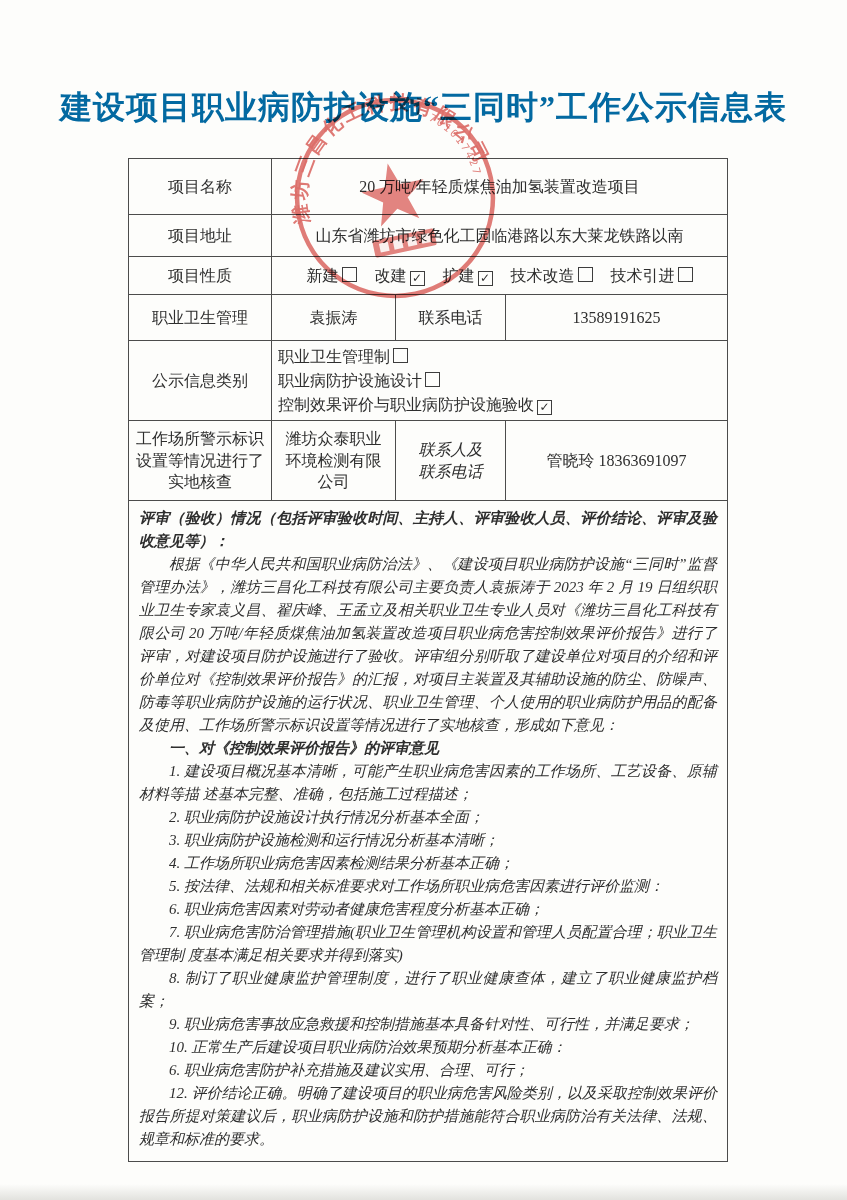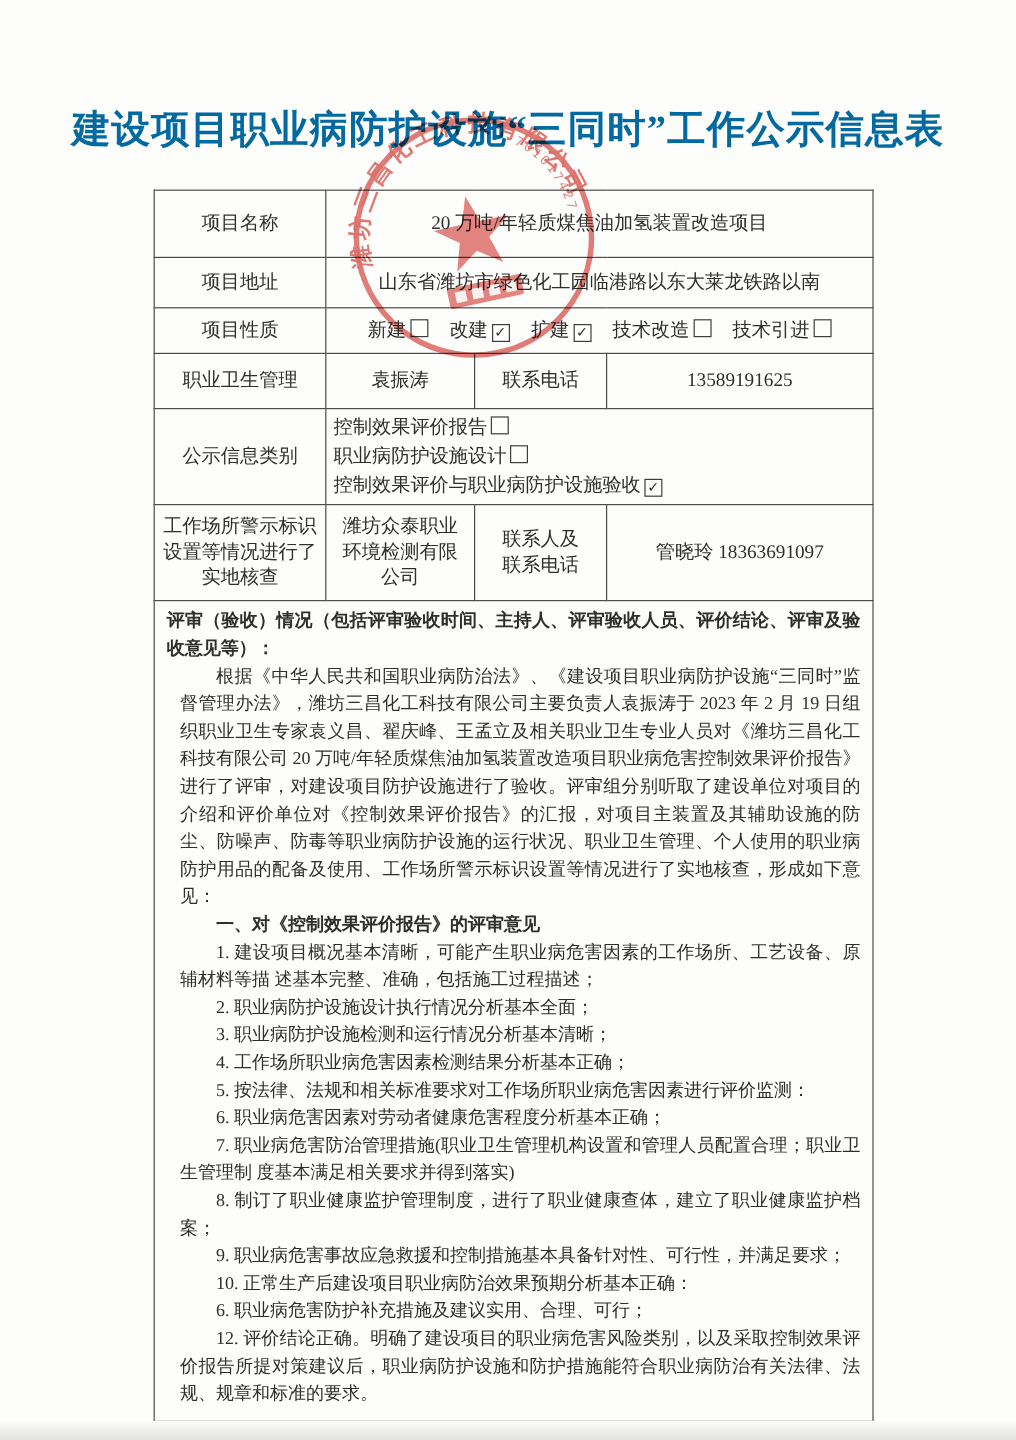--- a/index.html
+++ b/index.html
@@ -27,34 +27,34 @@
   table.info-table td{
     border:1.6px solid #4c4c4c;
     font-size:16px;line-height:1.35;
     padding:3px 6px;
     vertical-align:middle;
     color:#2e2e2e;
   }
   td.lbl{text-align:center;}
   td.ctr{text-align:center;}
   td.lft{text-align:left;padding-left:12px;}
-  td.pre{white-space:pre-line;text-align:center;}
+  td.pre{white-space:pre-line;text-align:center;font-style:italic;}
   .cb-item{white-space:nowrap;display:inline-block;}
   .nature-cell .cb-item{margin:0 9px;}
   .pub-cell .cb-item{display:block;text-align:left;line-height:23px;margin:1px 0;}
   .cb-box{
     display:inline-block;width:13px;height:13px;
     border:1.5px solid #3d3d3d;margin-left:3px;
     vertical-align:-1px;line-height:13px;text-align:center;
     font-size:12px;font-weight:bold;color:#2e2e2e;
     font-family:"DejaVu Sans",sans-serif;
   }
   .review-cell{vertical-align:top !important;padding:6px 10px 10px 10px !important;}
-  .review-cell p{margin:0;font-size:15px;line-height:23px;text-align:justify;}
-  .review-cell p.ind{text-indent:2em;margin-left:11px;}
+  .review-cell p{margin:0;font-size:15px;line-height:23px;text-align:justify;font-style:italic;}
+  .review-cell p.ind{text-indent:2em;}
   .review-cell p.noind{text-indent:0;}
   .review-cell p.b{font-weight:bold;}
   .stamp{
     position:absolute;left:289px;top:92px;width:212px;height:212px;
     opacity:0.8;mix-blend-mode:multiply;
     transform:rotate(-12deg);
     pointer-events:none;
   }
 </style>
 </head>
@@ -86,21 +86,21 @@
     </tr>
     <tr style="height:46px;">
       <td class="lbl">职业卫生管理</td>
       <td class="ctr">袁振涛</td>
       <td class="ctr">联系电话</td>
       <td class="ctr">13589191625</td>
     </tr>
     <tr style="height:74px;">
       <td class="lbl">公示信息类别</td>
       <td class="lft pub-cell" colspan="3">
-            <span class="cb-item"><span>控制效果评价报告</span><span class="cb-box"></span></span>
+            <span class="cb-item"><span>职业卫生管理制</span><span class="cb-box"></span></span>
             <span class="cb-item"><span>职业病防护设施设计</span><span class="cb-box"></span></span>
             <span class="cb-item"><span>控制效果评价与职业病防护设施验收</span><span class="cb-box">✓</span></span>
           </td>
     </tr>
     <tr style="height:80px;">
       <td class="lbl">工作场所警示标识设置等情况进行了实地核查</td>
       <td class="ctr">潍坊众泰职业环境检测有限公司</td>
       <td class="pre">联系人及
 联系电话</td>
       <td class="ctr">管晓玲 18363691097</td>

